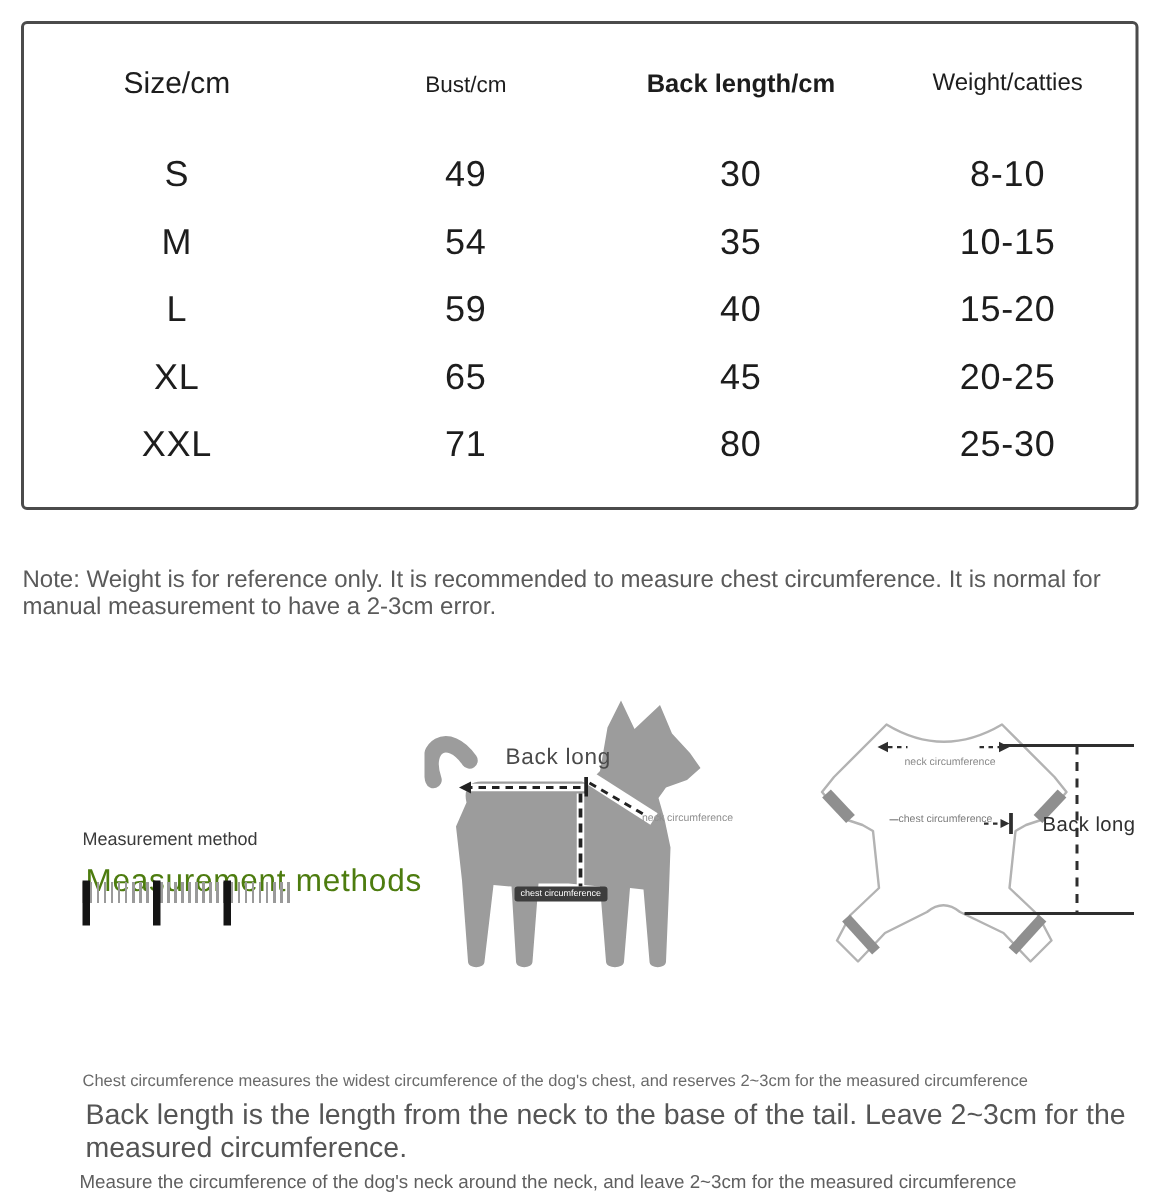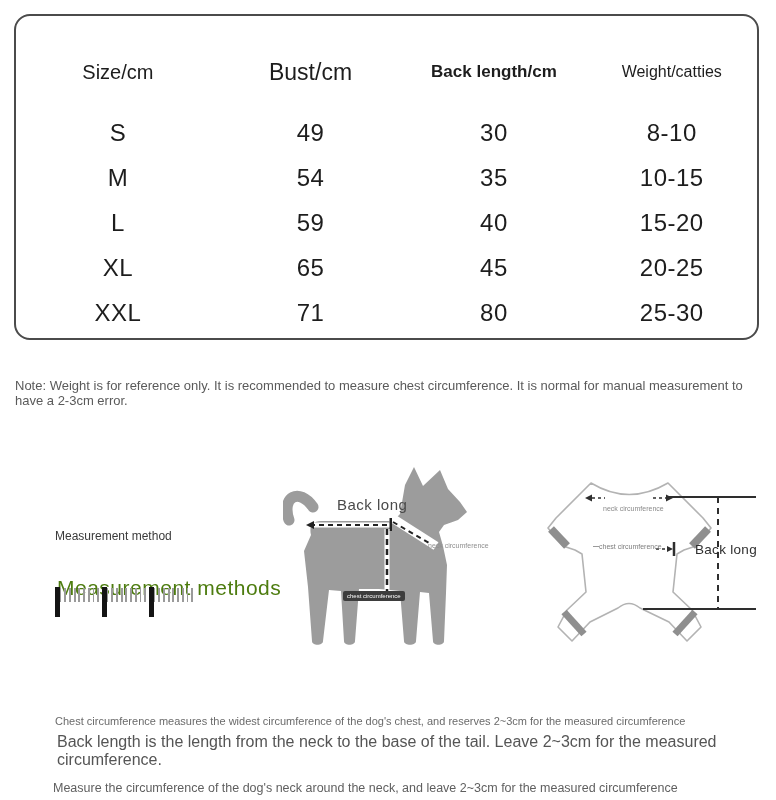--- a/index.html
+++ b/index.html
@@ -1,36 +1,36 @@
 <!DOCTYPE html>
 <html><head>
 <meta charset="utf-8">
 <style>
   html,body{margin:0;padding:0;background:#fff;}
   .page{position:relative;width:776px;height:800px;background:#ffffff;overflow:hidden;
         font-family:"Liberation Sans",sans-serif;color:#1d1d1d;}
 
   
   .size-table{position:absolute;left:14px;top:14px;width:745px;height:326px;
-              border:2px solid #4b4b4b;border-radius:16px;box-sizing:border-box;
+              border:2px solid #4b4b4b;border-radius:4px;box-sizing:border-box;
               display:grid;grid-template-columns:27.5% 24.5% 25% 23%;
               grid-template-rows:76px repeat(5,45px);align-items:center;justify-items:center;
-              padding-top:18px;}
+              padding-top:2px;}
   .cell{white-space:nowrap;color:#1d1d1d;}
   .th0{font-size:20px;}
-  .th1{font-size:23px;}
+  .th1{font-size:15px;}
   .th2{font-size:17px;font-weight:bold;}
   .th3{font-size:16px;}
   .td{font-size:24px;letter-spacing:0.5px;}
 
   
-  .note{position:absolute;left:15px;top:378px;width:750px;font-size:13px;color:#5a5a5a;}
+  .note{position:absolute;left:15px;top:378px;width:750px;font-size:16px;color:#5a5a5a;}
 
   
-  .mm-small{position:absolute;left:55px;top:529px;font-size:12px;color:#3a3a3a;}
+  .mm-small{position:absolute;left:55px;top:552px;font-size:12px;color:#3a3a3a;}
   .mm-large{position:absolute;left:57px;top:576px;font-size:21px;color:#4d7c0f;letter-spacing:0.5px;}
 
   
   .ruler{position:absolute;left:55px;top:587px;width:142px;height:32px;}
   .ruler-minor{position:absolute;left:0;top:1px;width:140px;height:14px;
                background:repeating-linear-gradient(90deg,#9a9a9a 0 1.8px,transparent 1.8px 4.7px);}
   .ruler-major{position:absolute;top:0;width:5px;height:30px;background:#141414;}
 
   
   .dog-svg{position:absolute;left:283px;top:443px;}
@@ -41,21 +41,21 @@
   .dog-neck-label{position:absolute;left:428px;top:542px;font-size:7px;color:#8f8f8f;}
   .dog-chest-badge{position:absolute;left:343px;top:591px;background:#3d3d3d;color:#ffffff;
                    font-size:6px;line-height:8px;padding:1px 4px;border-radius:2px;white-space:nowrap;}
   .garment-neck-label{position:absolute;left:603px;top:505px;font-size:7px;color:#8a8a8a;}
   .garment-chest-label{position:absolute;left:599px;top:543px;font-size:7px;color:#7d7d7d;}
   .garment-chest-dash{position:absolute;left:593px;top:546px;width:6px;height:1px;background:#9a9a9a;}
   .garment-back-label{position:absolute;left:695px;top:542px;font-size:13.5px;color:#2f2f2f;letter-spacing:0.3px;}
 
   
   .fn1{position:absolute;left:55px;top:696px;font-size:11px;color:#6a6a6a;margin-top:19px;}
-  .fn2{position:absolute;left:57px;top:733px;font-size:16px;color:#555555;}
+  .fn2{position:absolute;left:57px;top:733px;font-size:19px;color:#555555;}
   .fn3{position:absolute;left:53px;top:781px;font-size:12.5px;color:#5f5f5f;text-align:right;}
 </style>
 </head>
 <body>
 
 <div class="page">
 
   <div class="size-table">
     <div class="cell th0">Size/cm</div>
     <div class="cell th1">Bust/cm</div>

